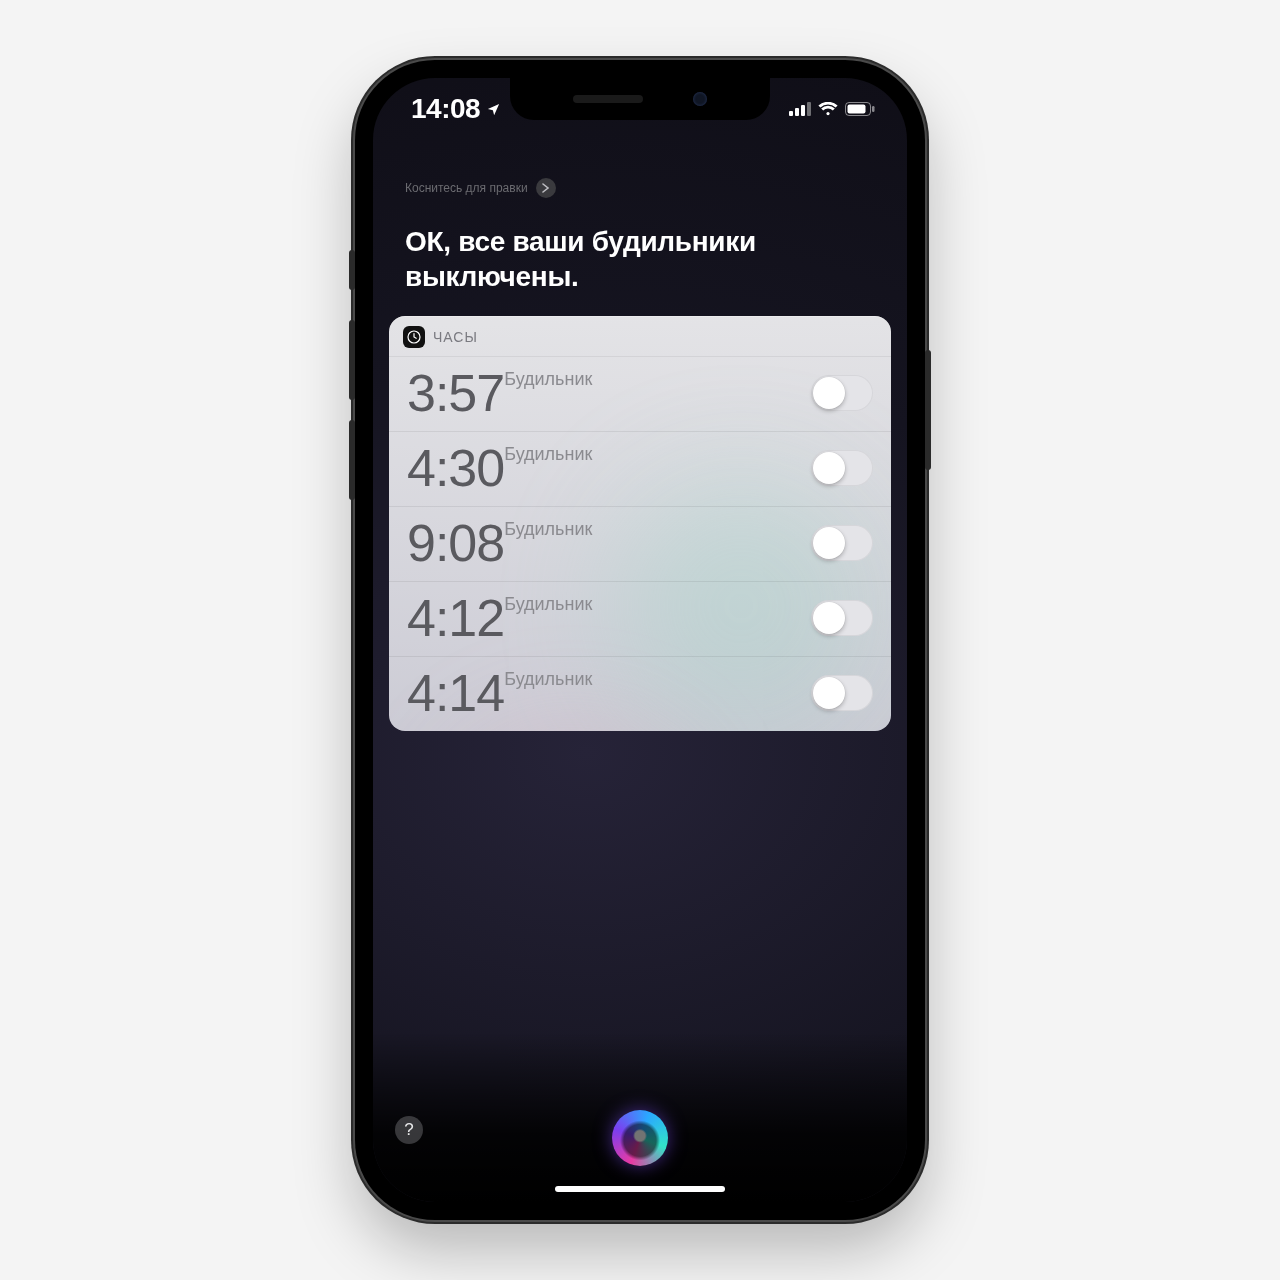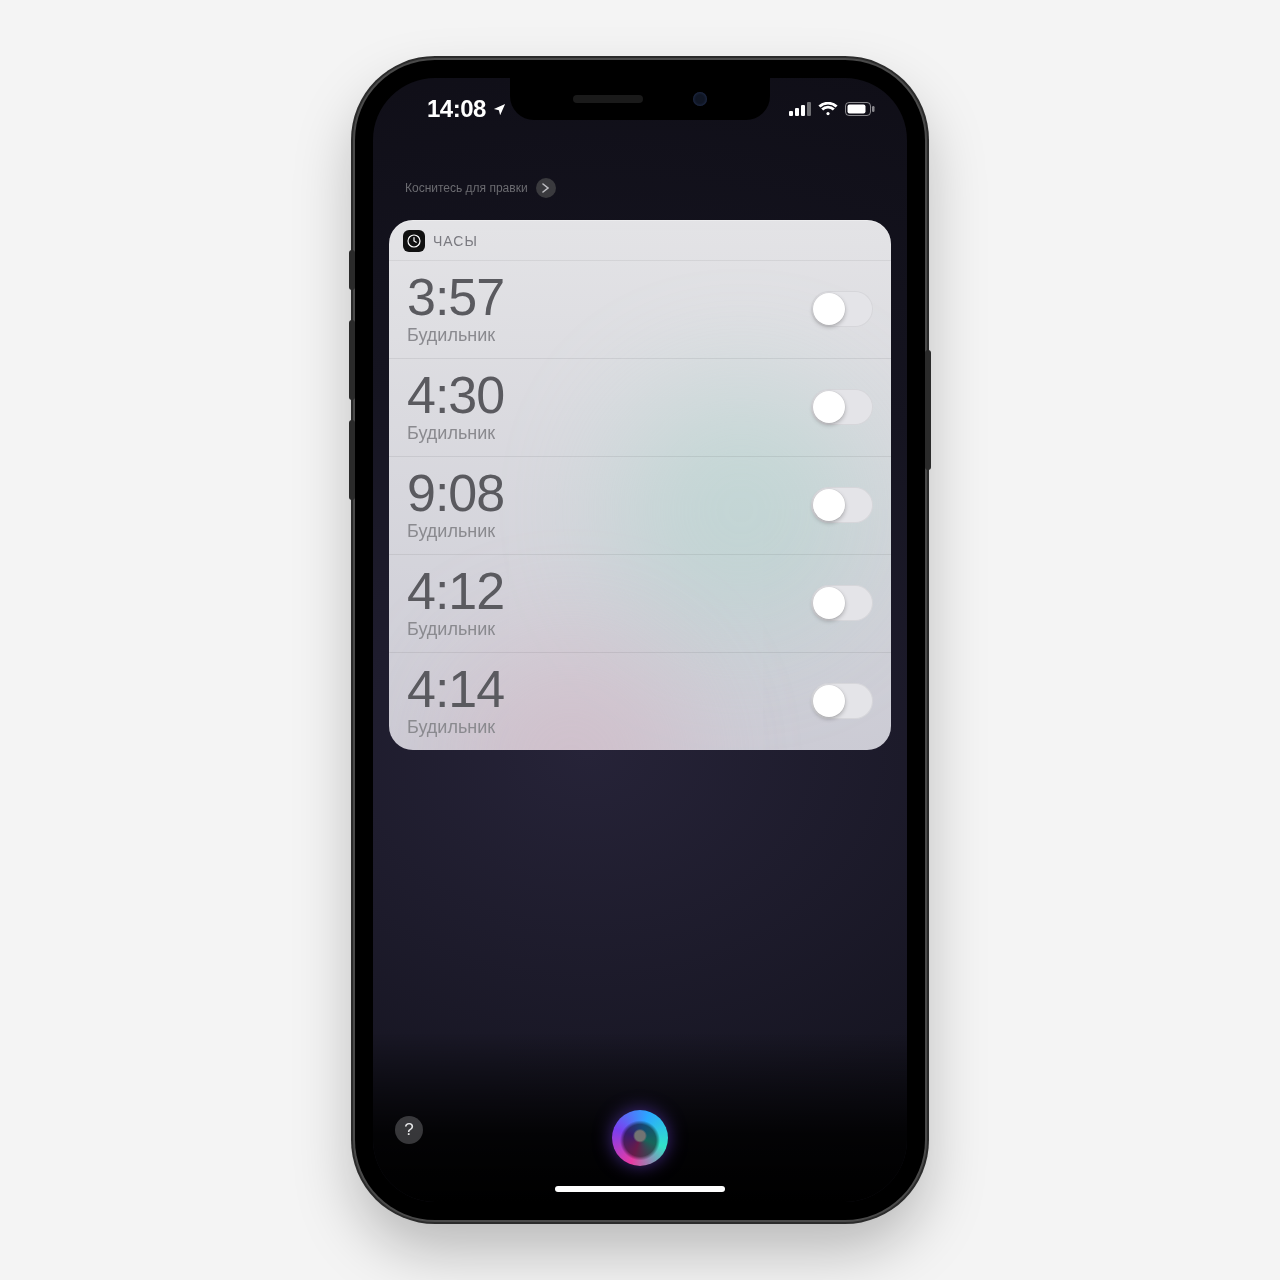--- a/index.html
+++ b/index.html
@@ -61,28 +61,28 @@
     align-items: center;
     justify-content: center;
     gap: 50px;
   }
   .speaker { width: 70px; height: 8px; background: #1a1a1a; border-radius: 4px; }
   .camera  { width: 14px; height: 14px; background: #101624; border-radius: 50%; box-shadow: inset 0 0 3px #2a3a60; }
 
   
   .statusbar {
     position: absolute;
-    top: 0; left: 16px; right: 0;
+    top: 0; left: 0; right: 0;
     height: 48px;
     display: flex;
     justify-content: space-between;
     align-items: center;
     padding: 14px 32px 0 38px;
     color: #fff;
-    font-size: 24px;
+    font-size: 28px;
     font-weight: 600;
     z-index: 40;
   }
   .status-left { display: flex; align-items: center; gap: 6px; letter-spacing: -0.5px;}
   .status-right { display: flex; align-items: center; gap: 7px; }
   .loc-arrow svg, .status-right svg { display: block; }
 
   
   .siri-header { padding: 94px 32px 0 32px; }
   .user-query {
@@ -111,21 +111,21 @@
     font-size: 28px;
     font-weight: 700;
     line-height: 1.25;
     margin-top: 26px;
     letter-spacing: -0.3px;
   }
 
   
   .card {
     margin: 22px 16px 0 16px;
-    border-radius: 24px;
+    border-radius: 16px;
     overflow: hidden;
     position: relative;
     background: linear-gradient(180deg, rgba(250,250,252,.9) 0%, rgba(232,232,240,.86) 100%);
     box-shadow: 0 1px 0 rgba(255,255,255,.3) inset;
     
   }
   .card::before,
   .card::after {
     content: "";
     position: absolute;
@@ -161,21 +161,21 @@
 
   .alarm-list { position: relative; z-index: 1; }
   .alarm-row {
     display: flex;
     align-items: center;
     justify-content: space-between;
     padding: 10px 18px 12px 18px;
     border-bottom: 1px solid rgba(0,0,0,.07);
   }
   .alarm-row:last-child { border-bottom: none; }
-  .alarm-left { display: flex; flex-direction: column; }
+  .alarm-left { display: flex; flex-direction: row; }
   .alarm-time {
     font-size: 52px;
     font-weight: 200;
     color: #5a5a5f;
     letter-spacing: -1px;
     line-height: 1;
   }
   .alarm-label {
     font-size: 18px;
     color: #8a8a8f;
@@ -301,20 +301,21 @@
 
     <div class="siri-header">
       <div class="edit-row">
         <span>Коснитесь для правки</span>
         <span class="edit-chevron">
           <svg width="8" height="10" viewBox="0 0 8 10">
               <path d="M1 1 L6 5 L1 9" stroke="#bdbdc2" stroke-width="1.6" fill="none" stroke-linecap="round"></path>
             </svg>
         </span>
       </div>
+      <div class="siri-response">ОК, все ваши будильники выключены.</div>
     </div>
 
     <div class="card">
       <div class="card-header">
         <span class="clock-icon">
           <svg width="14" height="14" viewBox="0 0 14 14">
             <circle cx="7" cy="7" r="6" fill="none" stroke="#fff" stroke-width="1.2"></circle>
             <path d="M7 3.5 V7 L9.2 8.3" stroke="#fff" stroke-width="1.2" fill="none" stroke-linecap="round"></path>
           </svg>
         </span>

